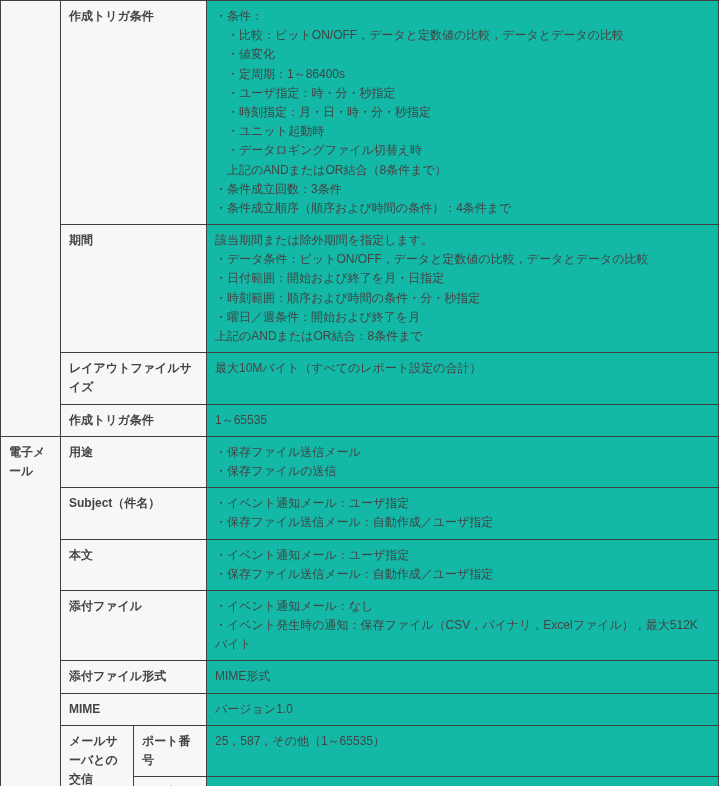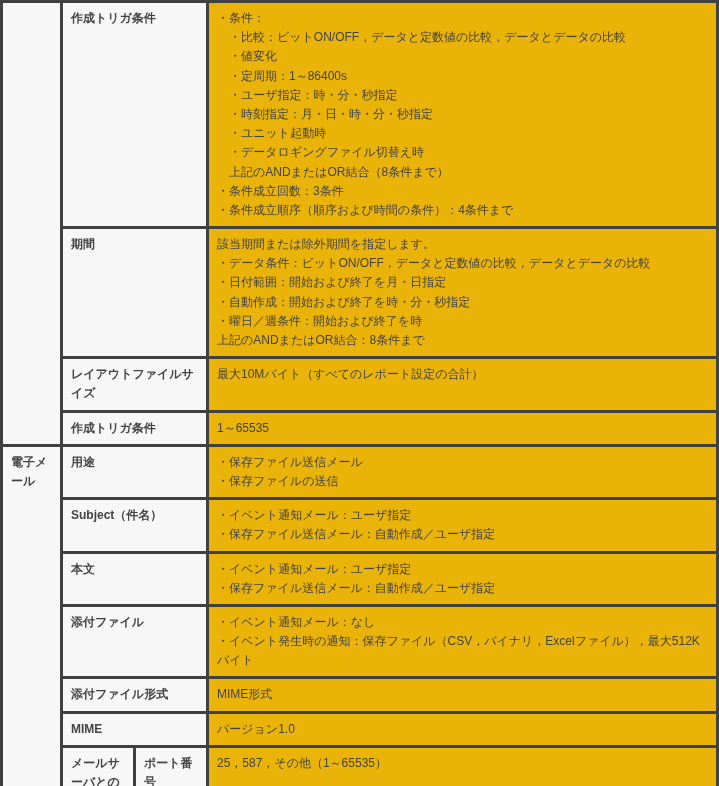--- a/index.html
+++ b/index.html
@@ -11,38 +11,38 @@
     color: #333;
     background: #fff;
     width: 719px;
   }
   table {
     border-collapse: collapse;
     width: 100%;
     table-layout: fixed;
   }
   td {
-    border: 3px solid #404040;
+    border: 1px solid #404040;
     padding: 6px 8px;
     vertical-align: top;
     line-height: 1.6;
     word-wrap: break-word;
   }
   td.cat {
     background: #f7f7f7;
     font-weight: bold;
     color: #444;
   }
   td.label {
     background: #f7f7f7;
     font-weight: bold;
     color: #444;
   }
   td.val {
-    background: #eab308;
+    background: #14b8a6;
     color: #444;
   }
   .line { display: block; }
 </style>
 </head>
 <body>
 
 <table>
   <colgroup>
     <col style="width:60px">
@@ -68,22 +68,22 @@
           <span class="line">・条件成立回数：3条件</span>
           <span class="line">・条件成立順序（順序および時間の条件）：4条件まで</span>
         </td>
   </tr>
   <tr>
     <td class="label" colspan="2">期間</td>
     <td class="val">
           <span class="line">該当期間または除外期間を指定します。</span>
           <span class="line">・データ条件：ビットON/OFF，データと定数値の比較，データとデータの比較</span>
           <span class="line">・日付範囲：開始および終了を月・日指定</span>
-          <span class="line">・自動作成：開始および終了を時・分・秒指定</span>
-          <span class="line">・曜日／週条件：開始および終了を時</span>
+          <span class="line">・時刻範囲：順序および時間の条件・分・秒指定</span>
+          <span class="line">・曜日／週条件：開始および終了を月</span>
           <span class="line">上記のANDまたはOR結合：8条件まで</span>
         </td>
   </tr>
   <tr>
     <td class="label" colspan="2">レイアウトファイルサイズ</td>
     <td class="val">最大10Mバイト（すべてのレポート設定の合計）</td>
   </tr>
   <tr>
     <td class="label" colspan="2">作成トリガ条件</td>
     <td class="val">1～65535</td>

